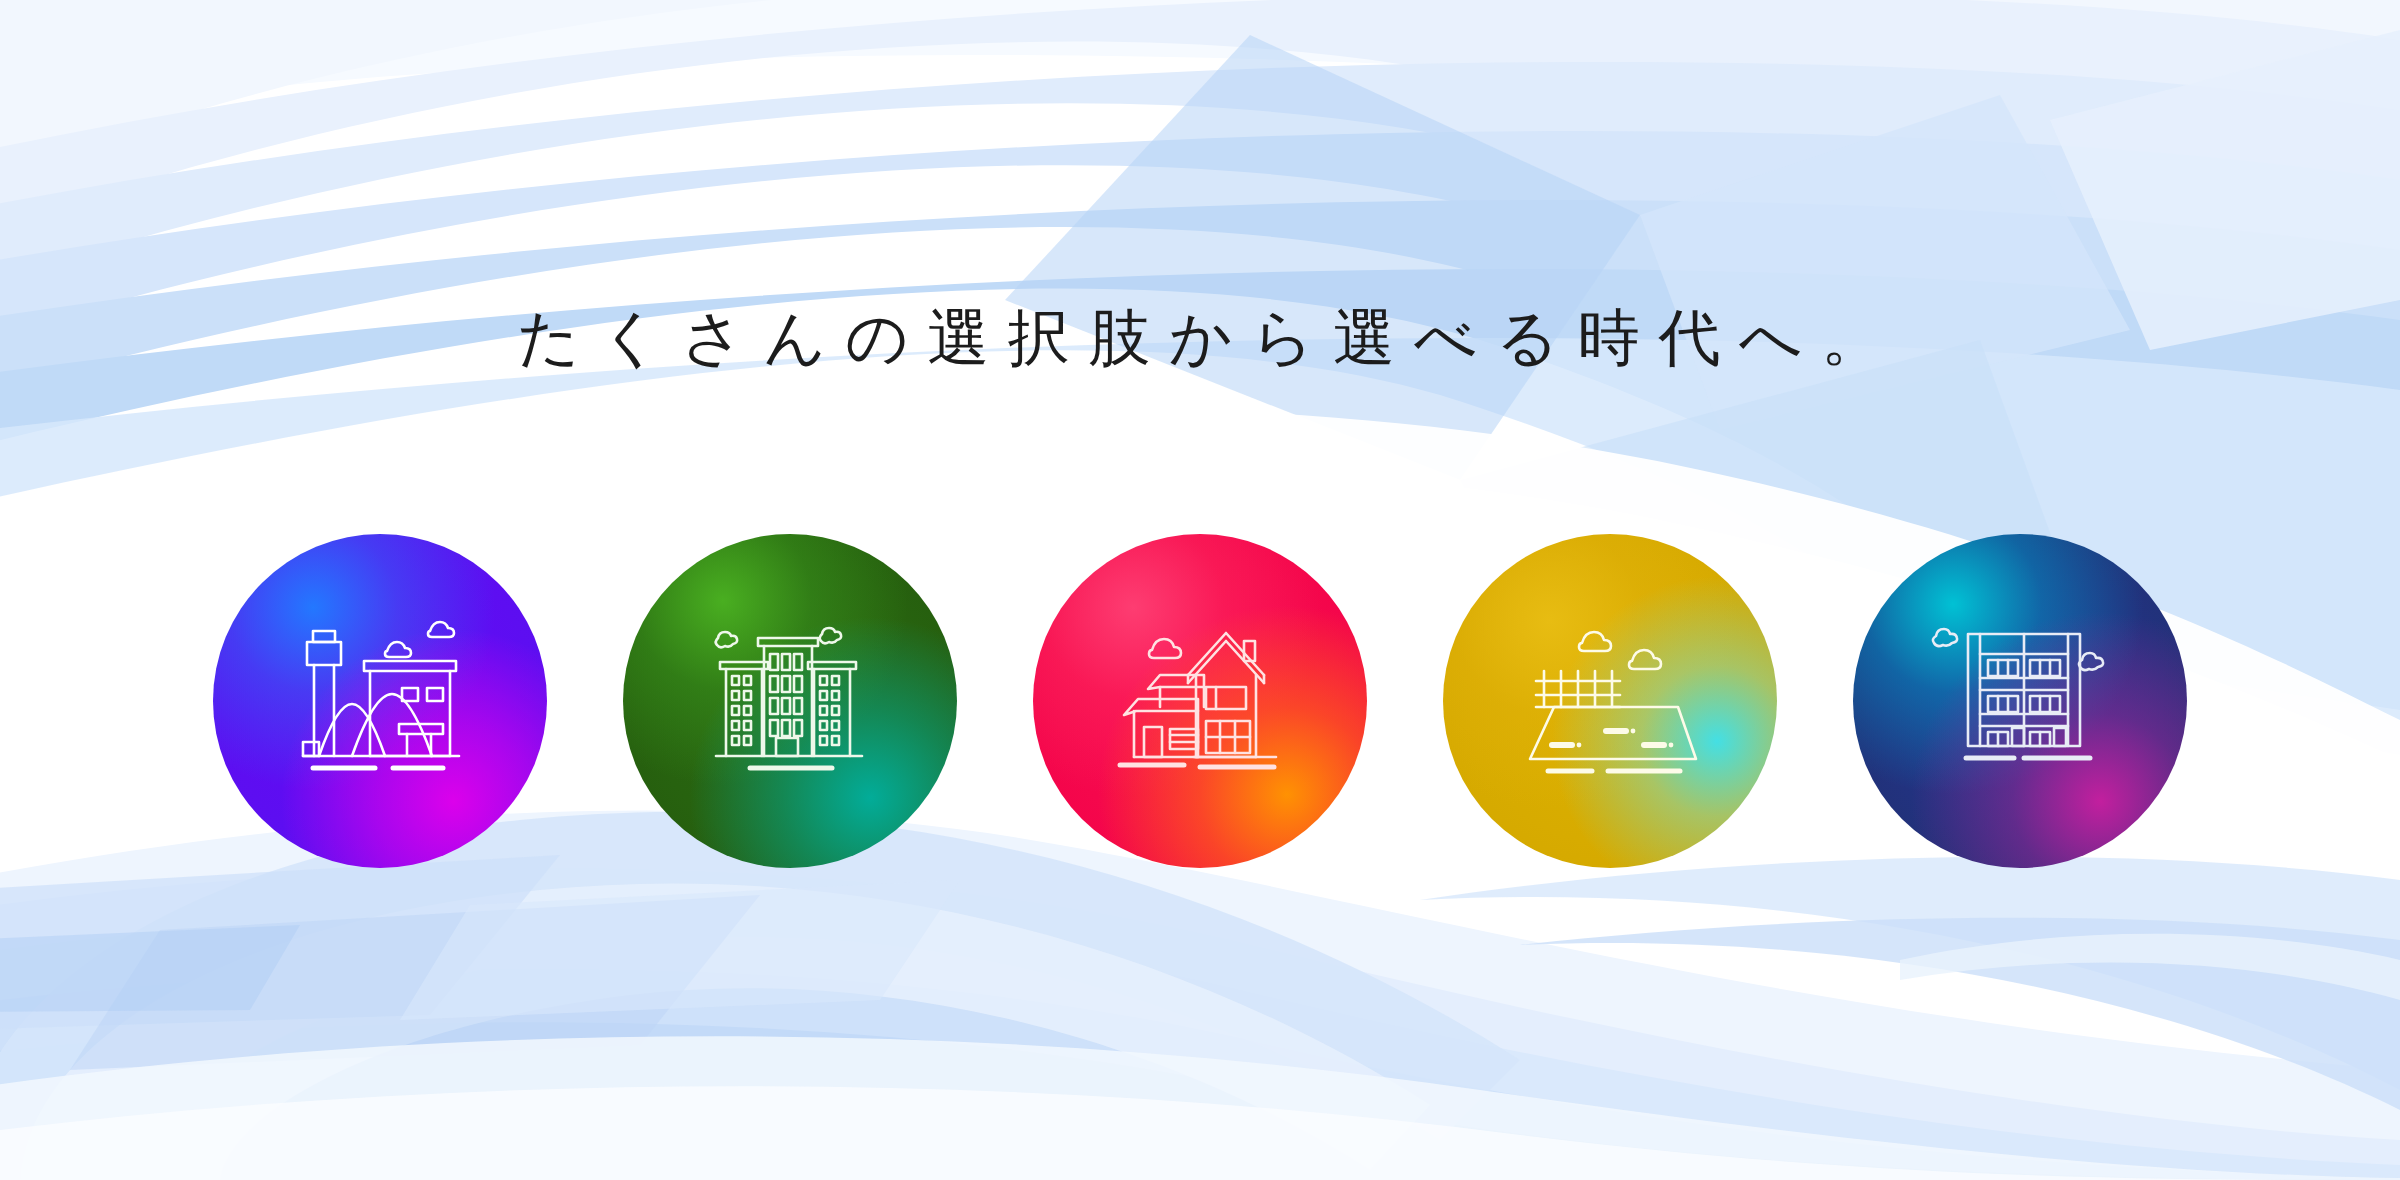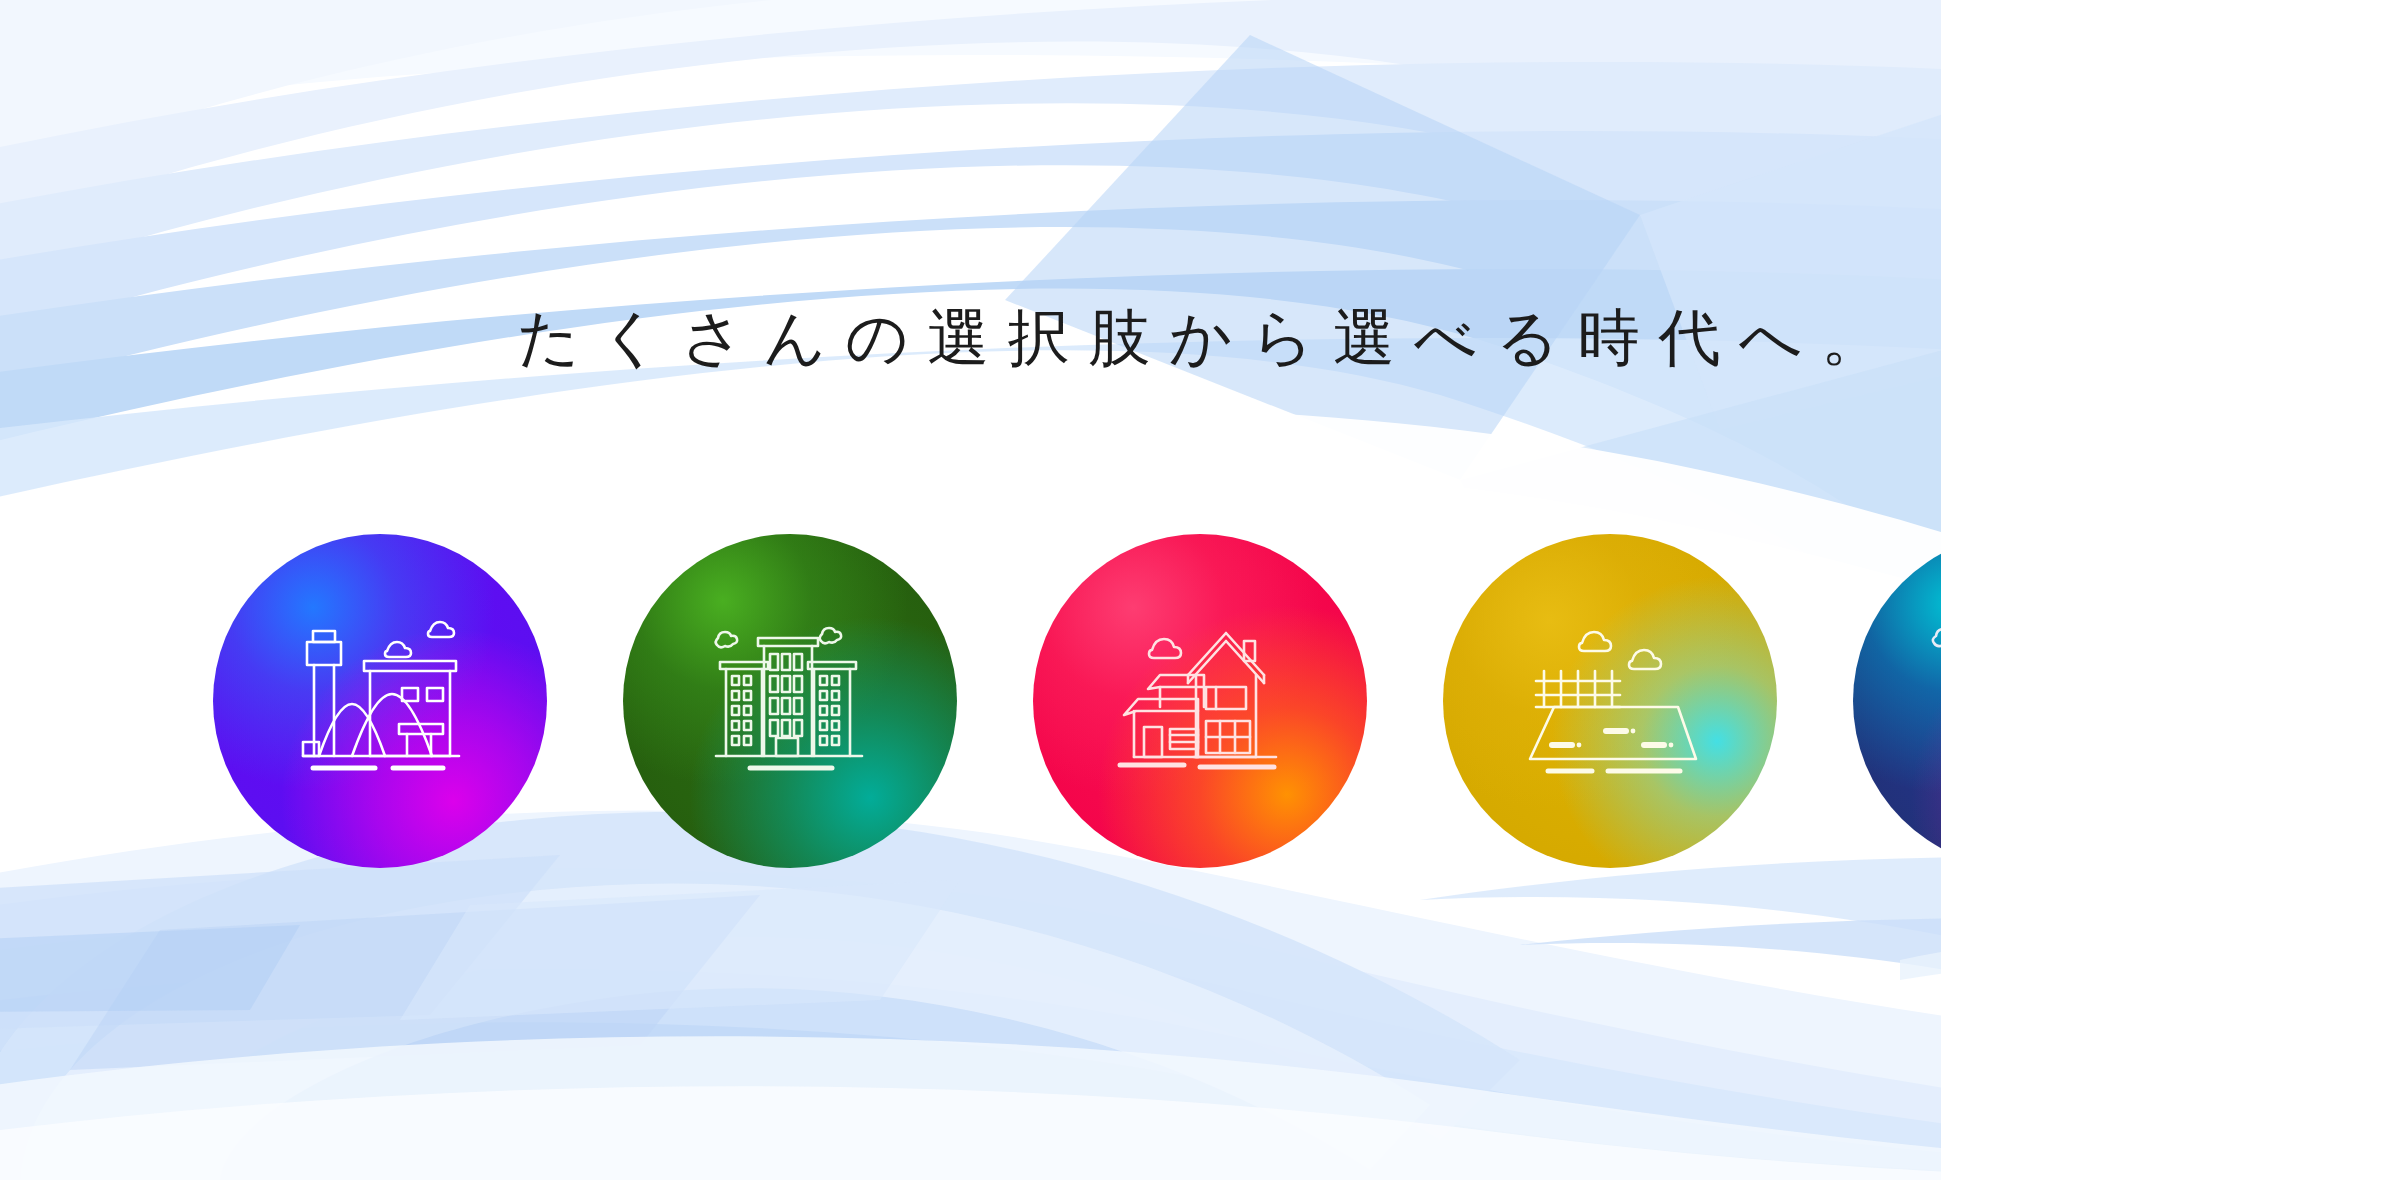--- a/index.html
+++ b/index.html
@@ -6,25 +6,24 @@
     margin: 0;
     padding: 0;
     background: #ffffff;
   }
   body {
     font-family: "Liberation Serif", "DejaVu Serif", serif;
   }
 
   #hero {
     position: relative;
-    width: 1905px;
+    width: 2400px;
     height: 1180px;
     overflow: hidden;
     background: #ffffff;
-    padding-left: 36px;
   }
 
   
   .bg-layer {
     position: absolute;
     inset: 0;
     width: 2400px;
     height: 1180px;
     pointer-events: none;
   }

